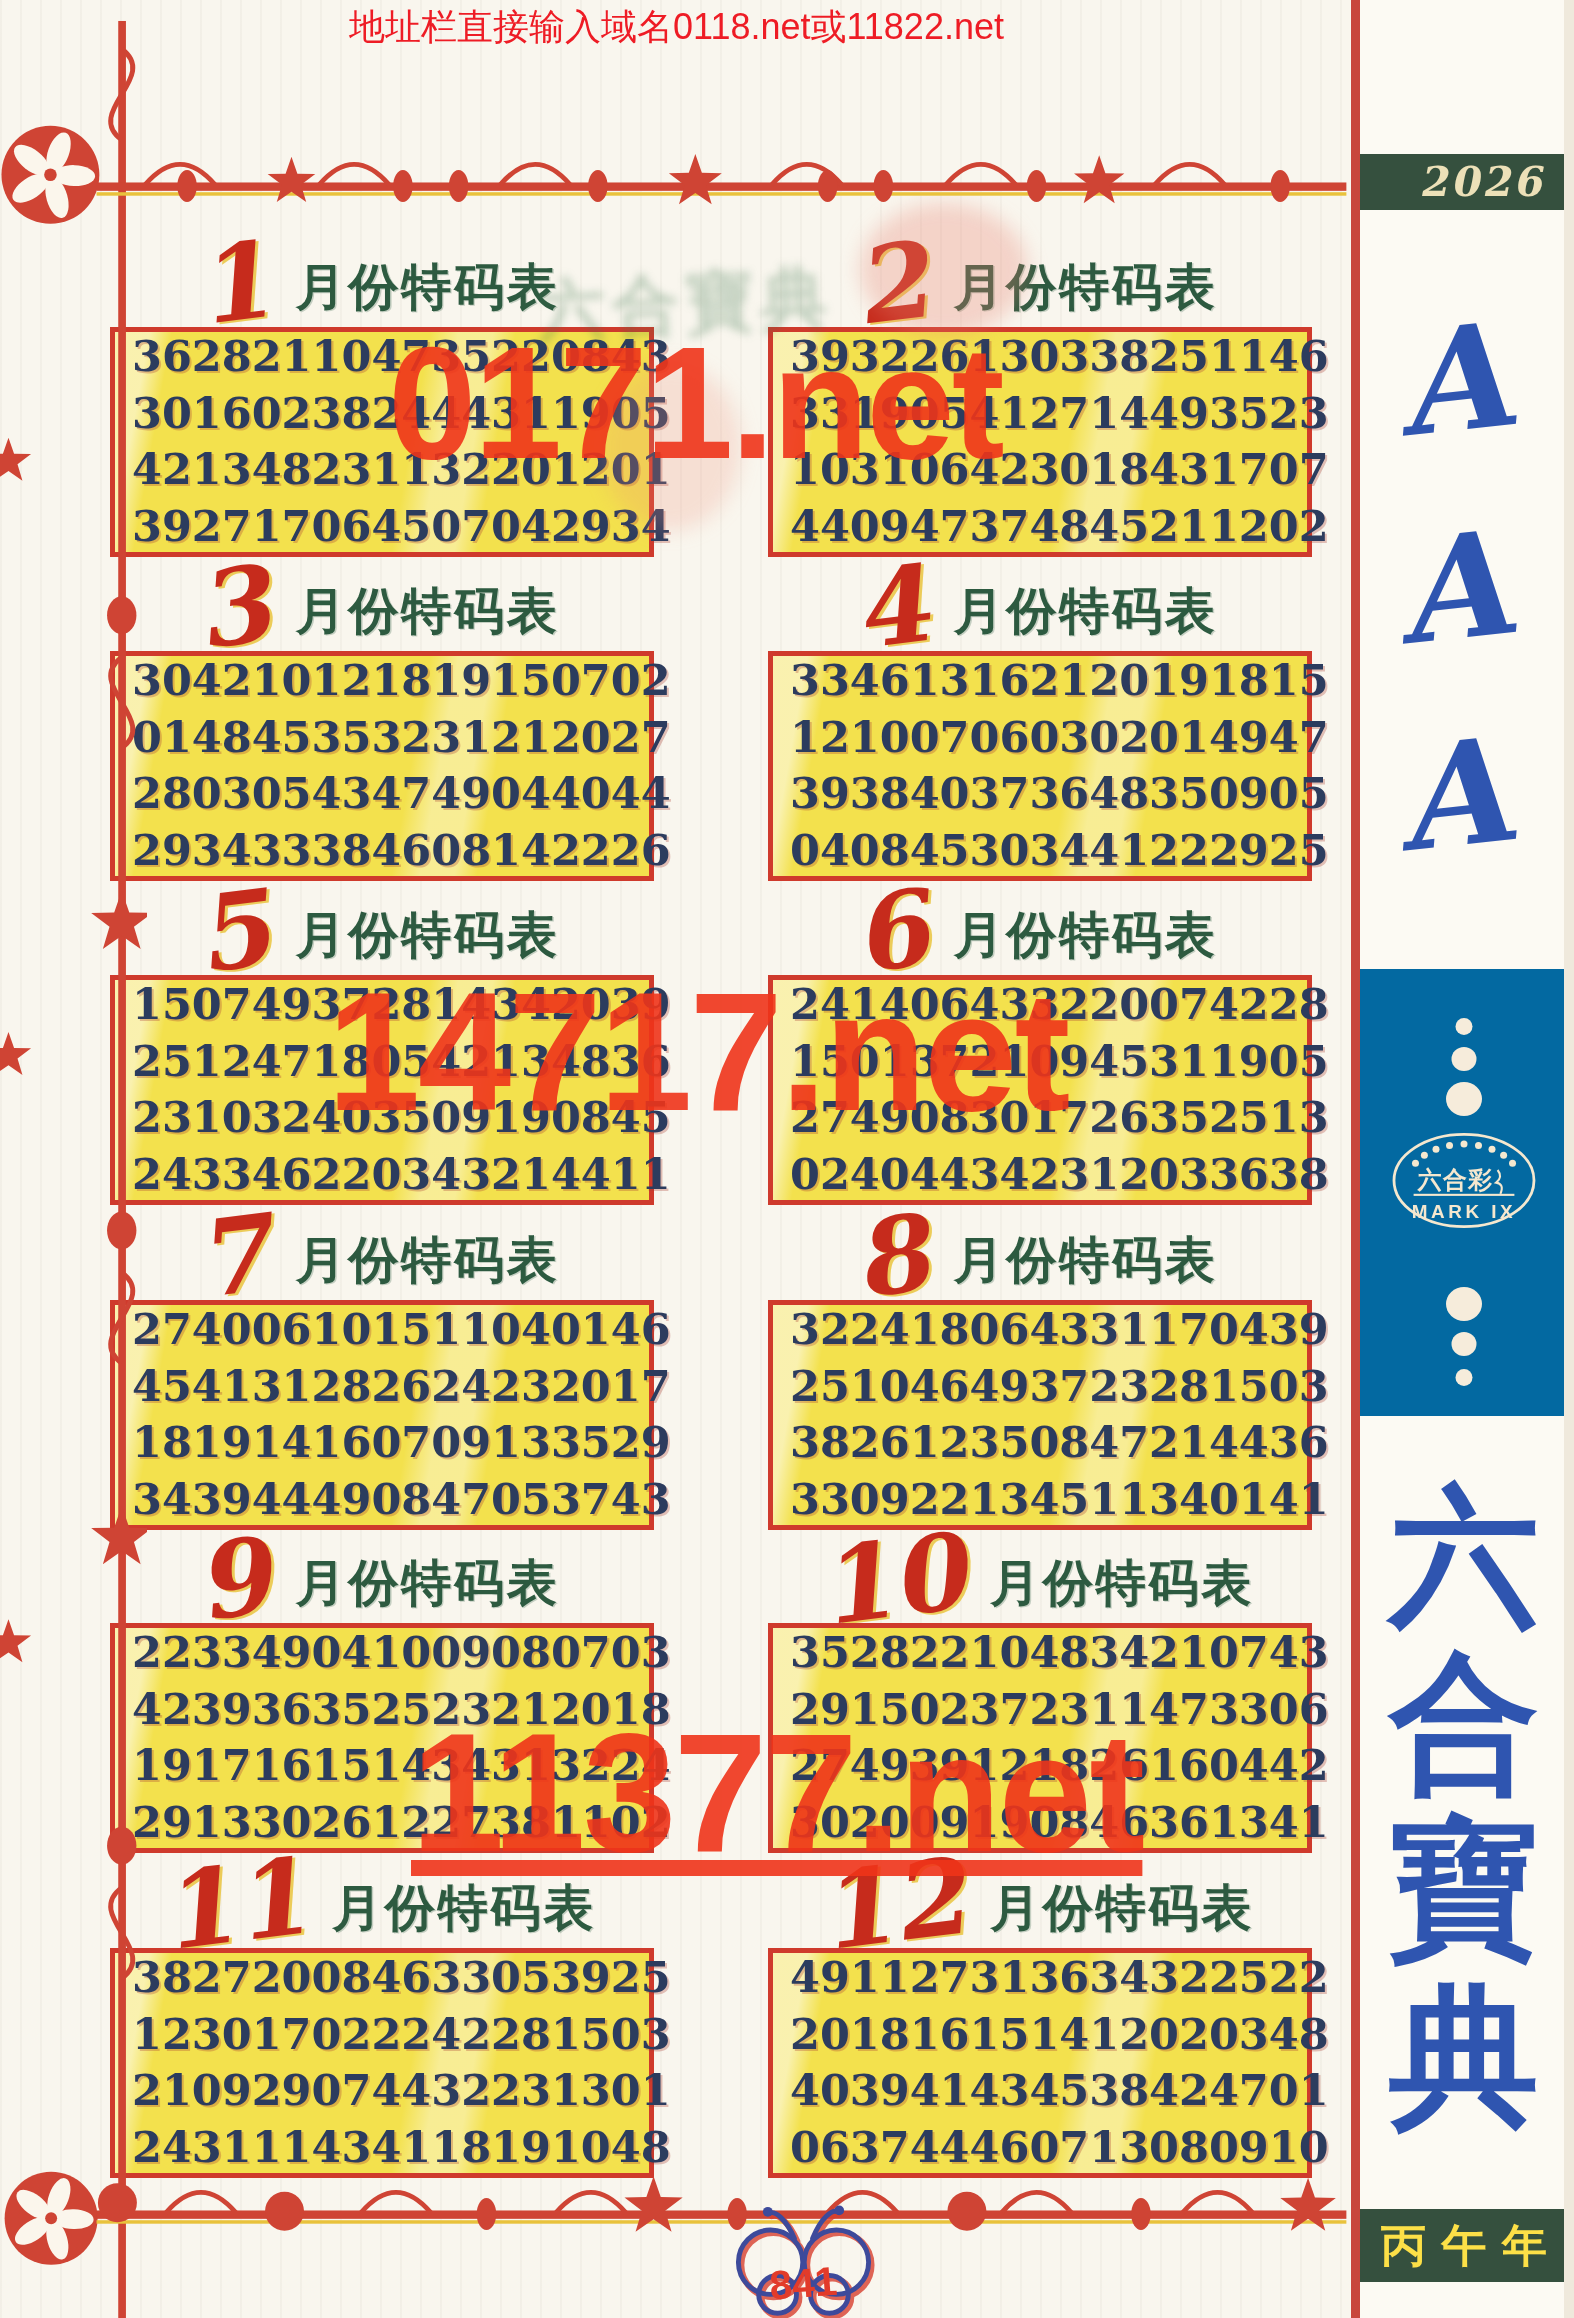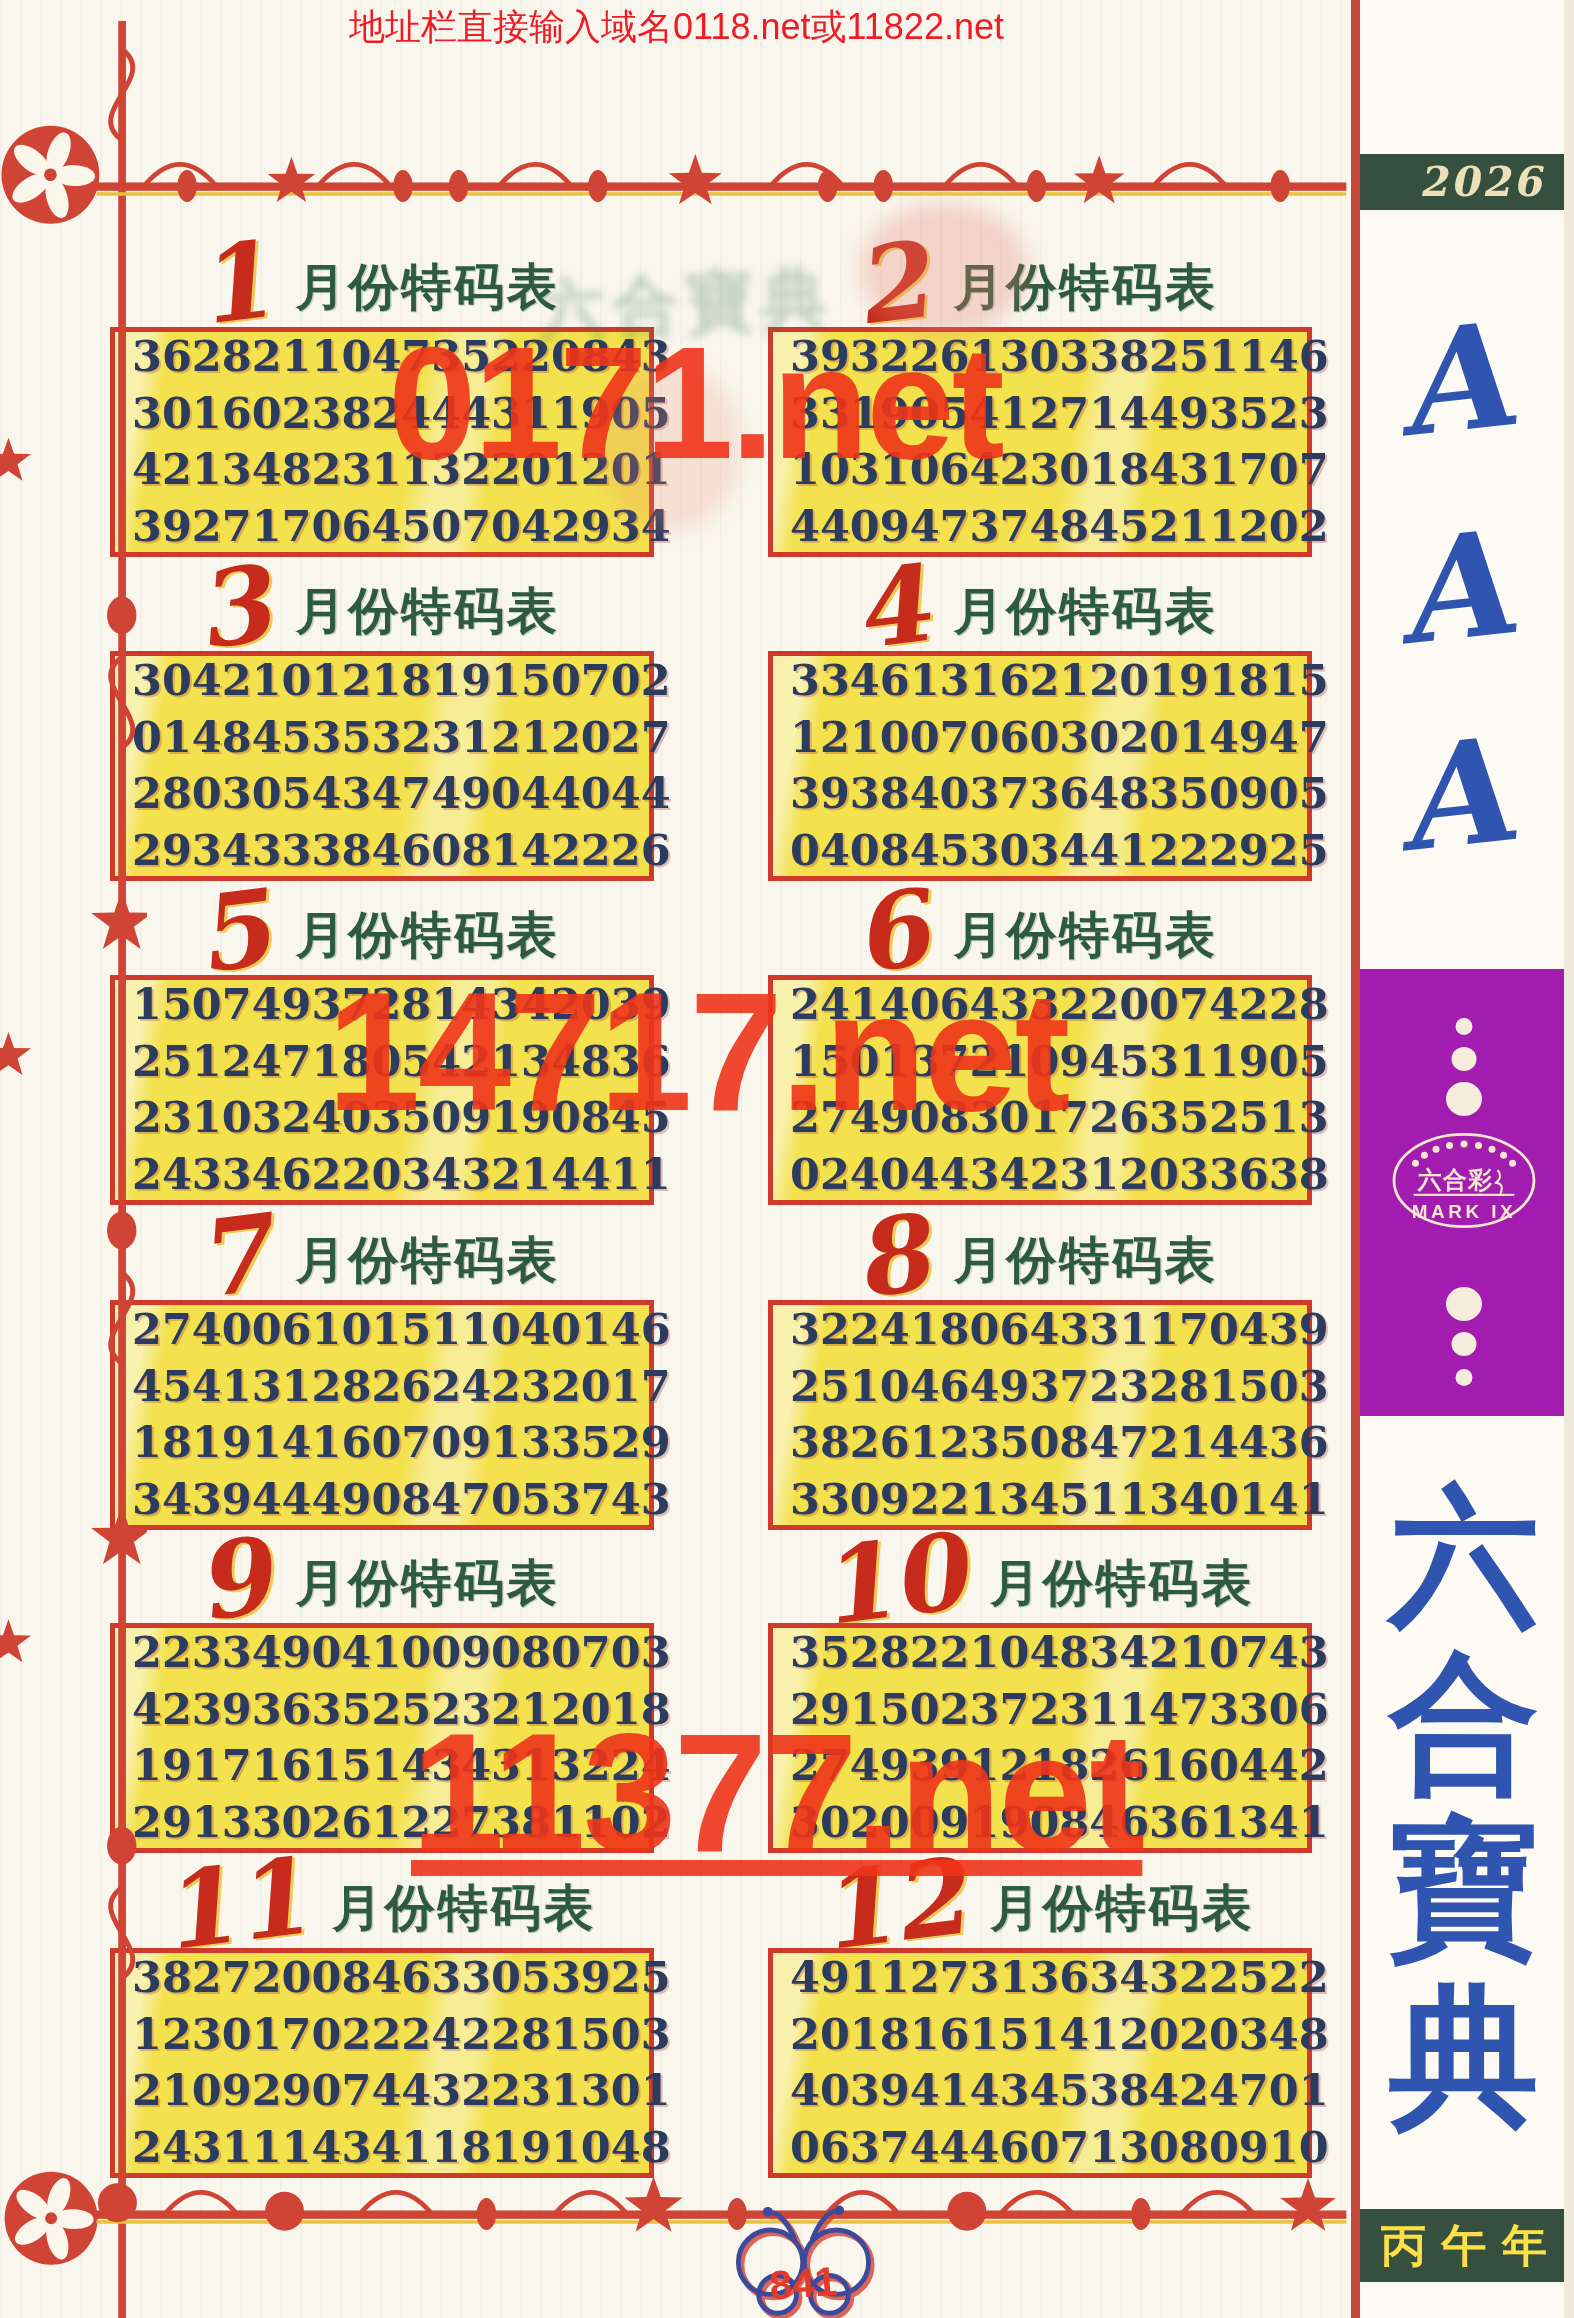--- a/index.html
+++ b/index.html
@@ -29,21 +29,21 @@
         filter:blur(4.2px);transform:rotate(-3deg);z-index:1;letter-spacing:7px;}
   .blob{position:absolute;border-radius:50%;filter:blur(9.8px);z-index:1;}
   
   #sidebar{position:absolute;left:1351px;top:0;width:223px;height:2319px;background:#fcfaf3;
         border-left:9px solid #c8473c;box-sizing:border-box;z-index:4;}
   .sb-banner{position:absolute;left:0;width:208px;background:#35503e;display:flex;align-items:center;justify-content:center;}
   #sb-year{top:154px;height:56px;padding-left:21px;}
   #sb-year span{font-size:41px;font-style:italic;font-weight:bold;color:#ece0b8;letter-spacing:2.8px;}
   .aletter{position:absolute;left:0;width:208px;text-align:center;font-size:143px;line-height:1;
         font-style:italic;font-weight:bold;color:#2f55b0;transform:rotate(-6deg);}
-  #redblock{position:absolute;left:0;top:969px;width:208px;height:447px;background:#a21caf;}
+  #redblock{position:absolute;left:0;top:969px;width:208px;height:447px;background:#0369a1;}
   .rdot{position:absolute;left:50%;transform:translateX(-50%);background:#f6ecdb;border-radius:50%;}
   .bookchar{position:absolute;left:0;width:208px;text-align:center;font-size:150px;line-height:1;
         font-weight:bold;color:#2f55b0;}
   #sb-era{top:2209px;height:73px;}
   #sb-era span{font-size:45px;font-weight:bold;color:#fde047;letter-spacing:15.4px;padding-left:15.4px;}
   .edge-shade{position:absolute;right:0;top:0;width:9.8px;height:2319px;background:#efe9dc;z-index:7;}
   svg{position:absolute;z-index:3;}
   text{font-family:"Liberation Sans",sans-serif;}
 </style>
 </head>

